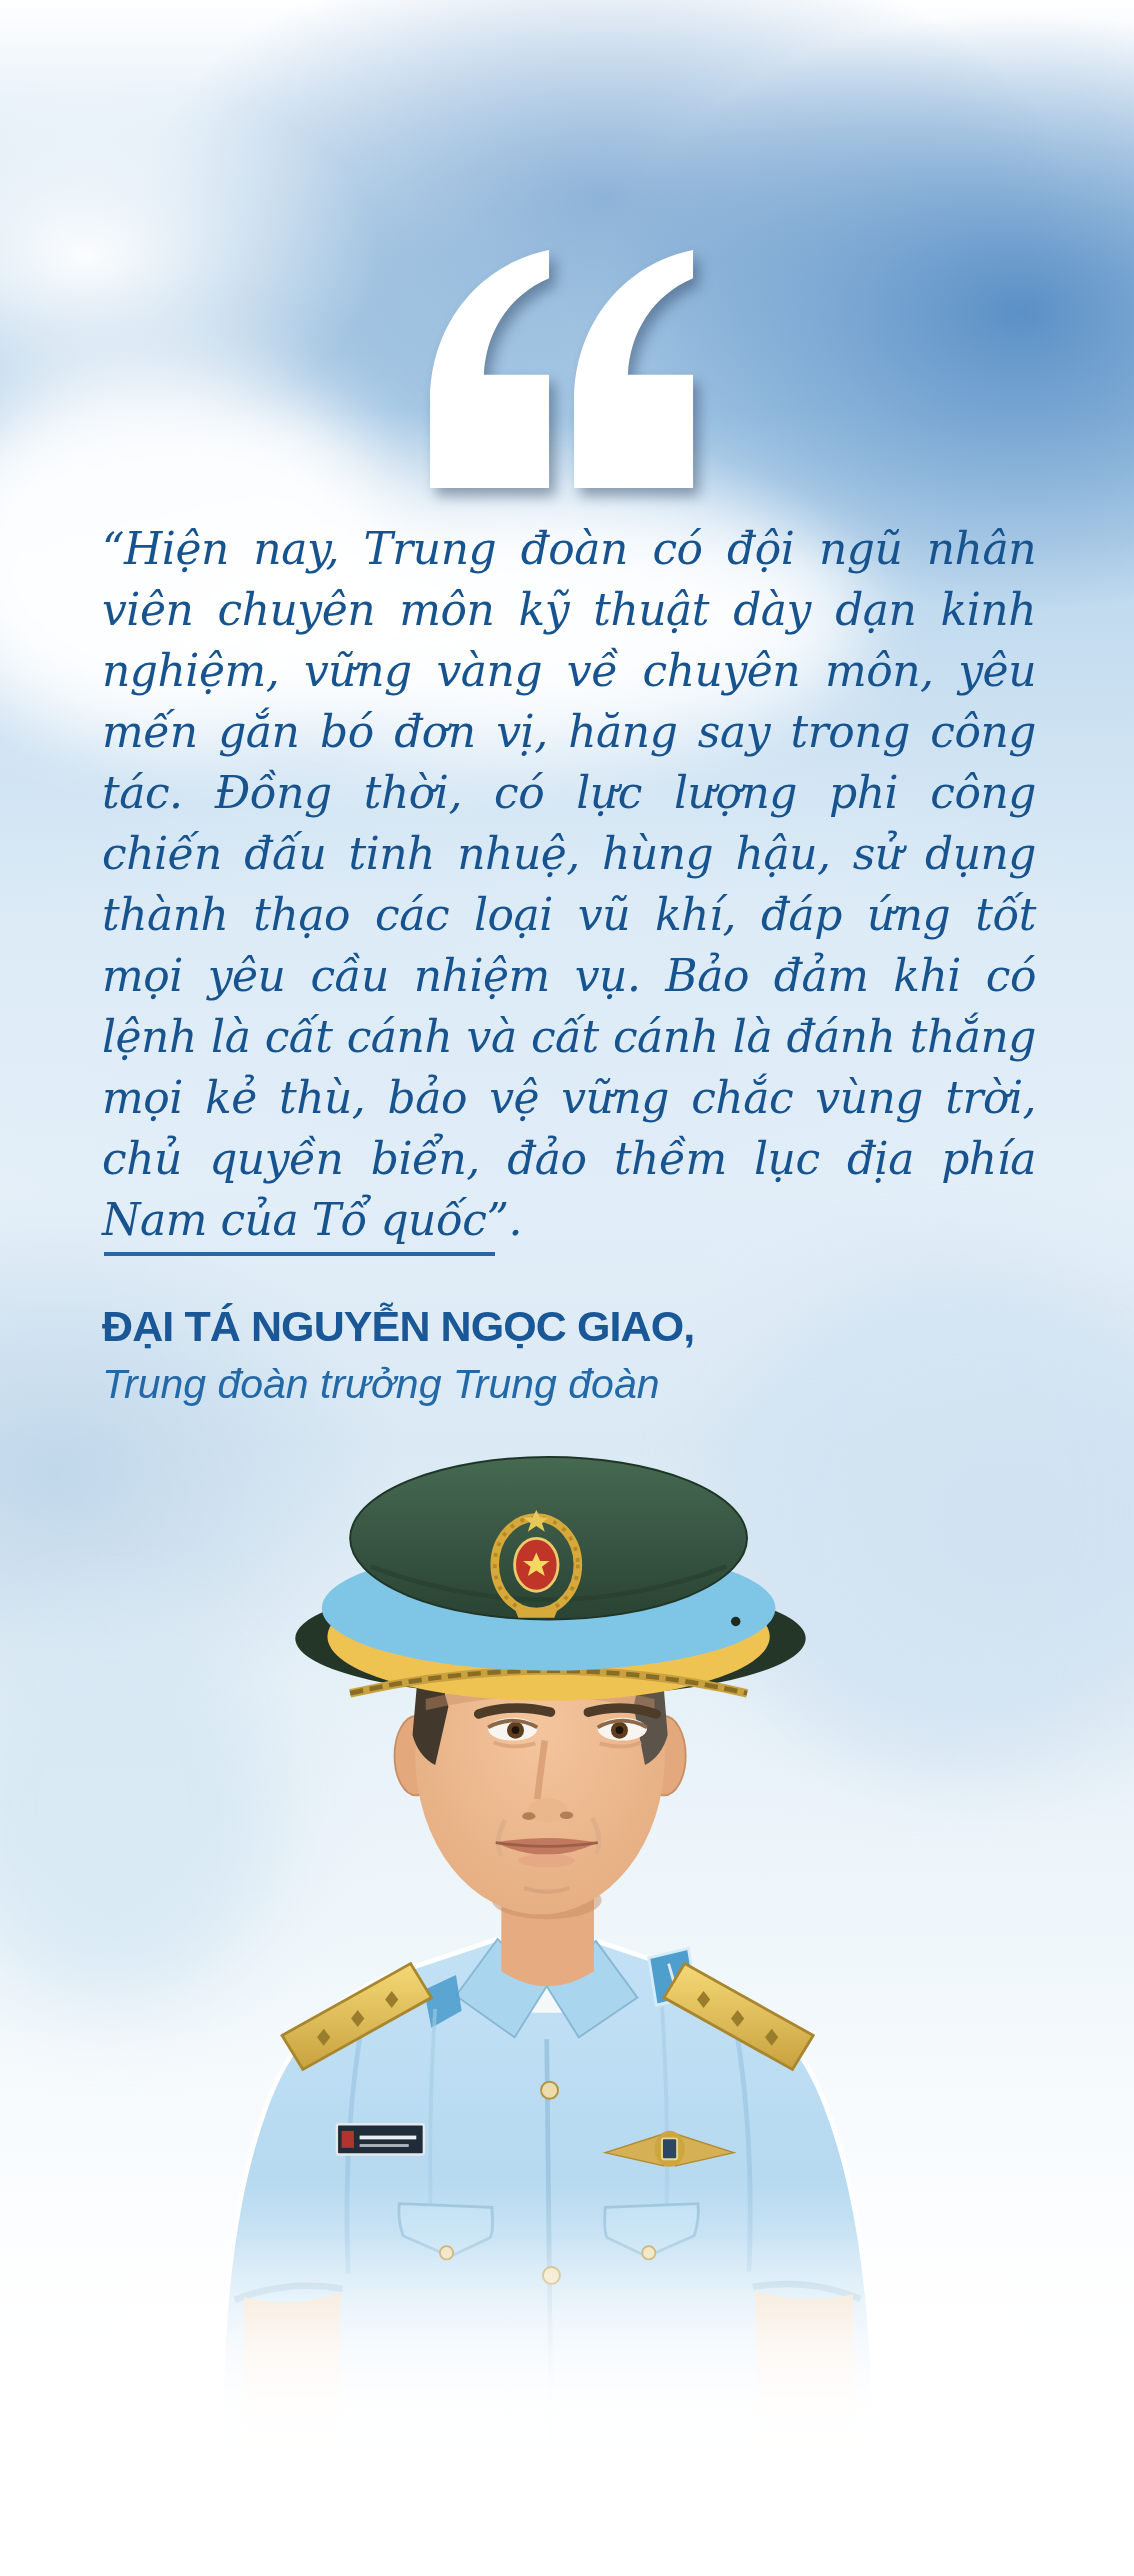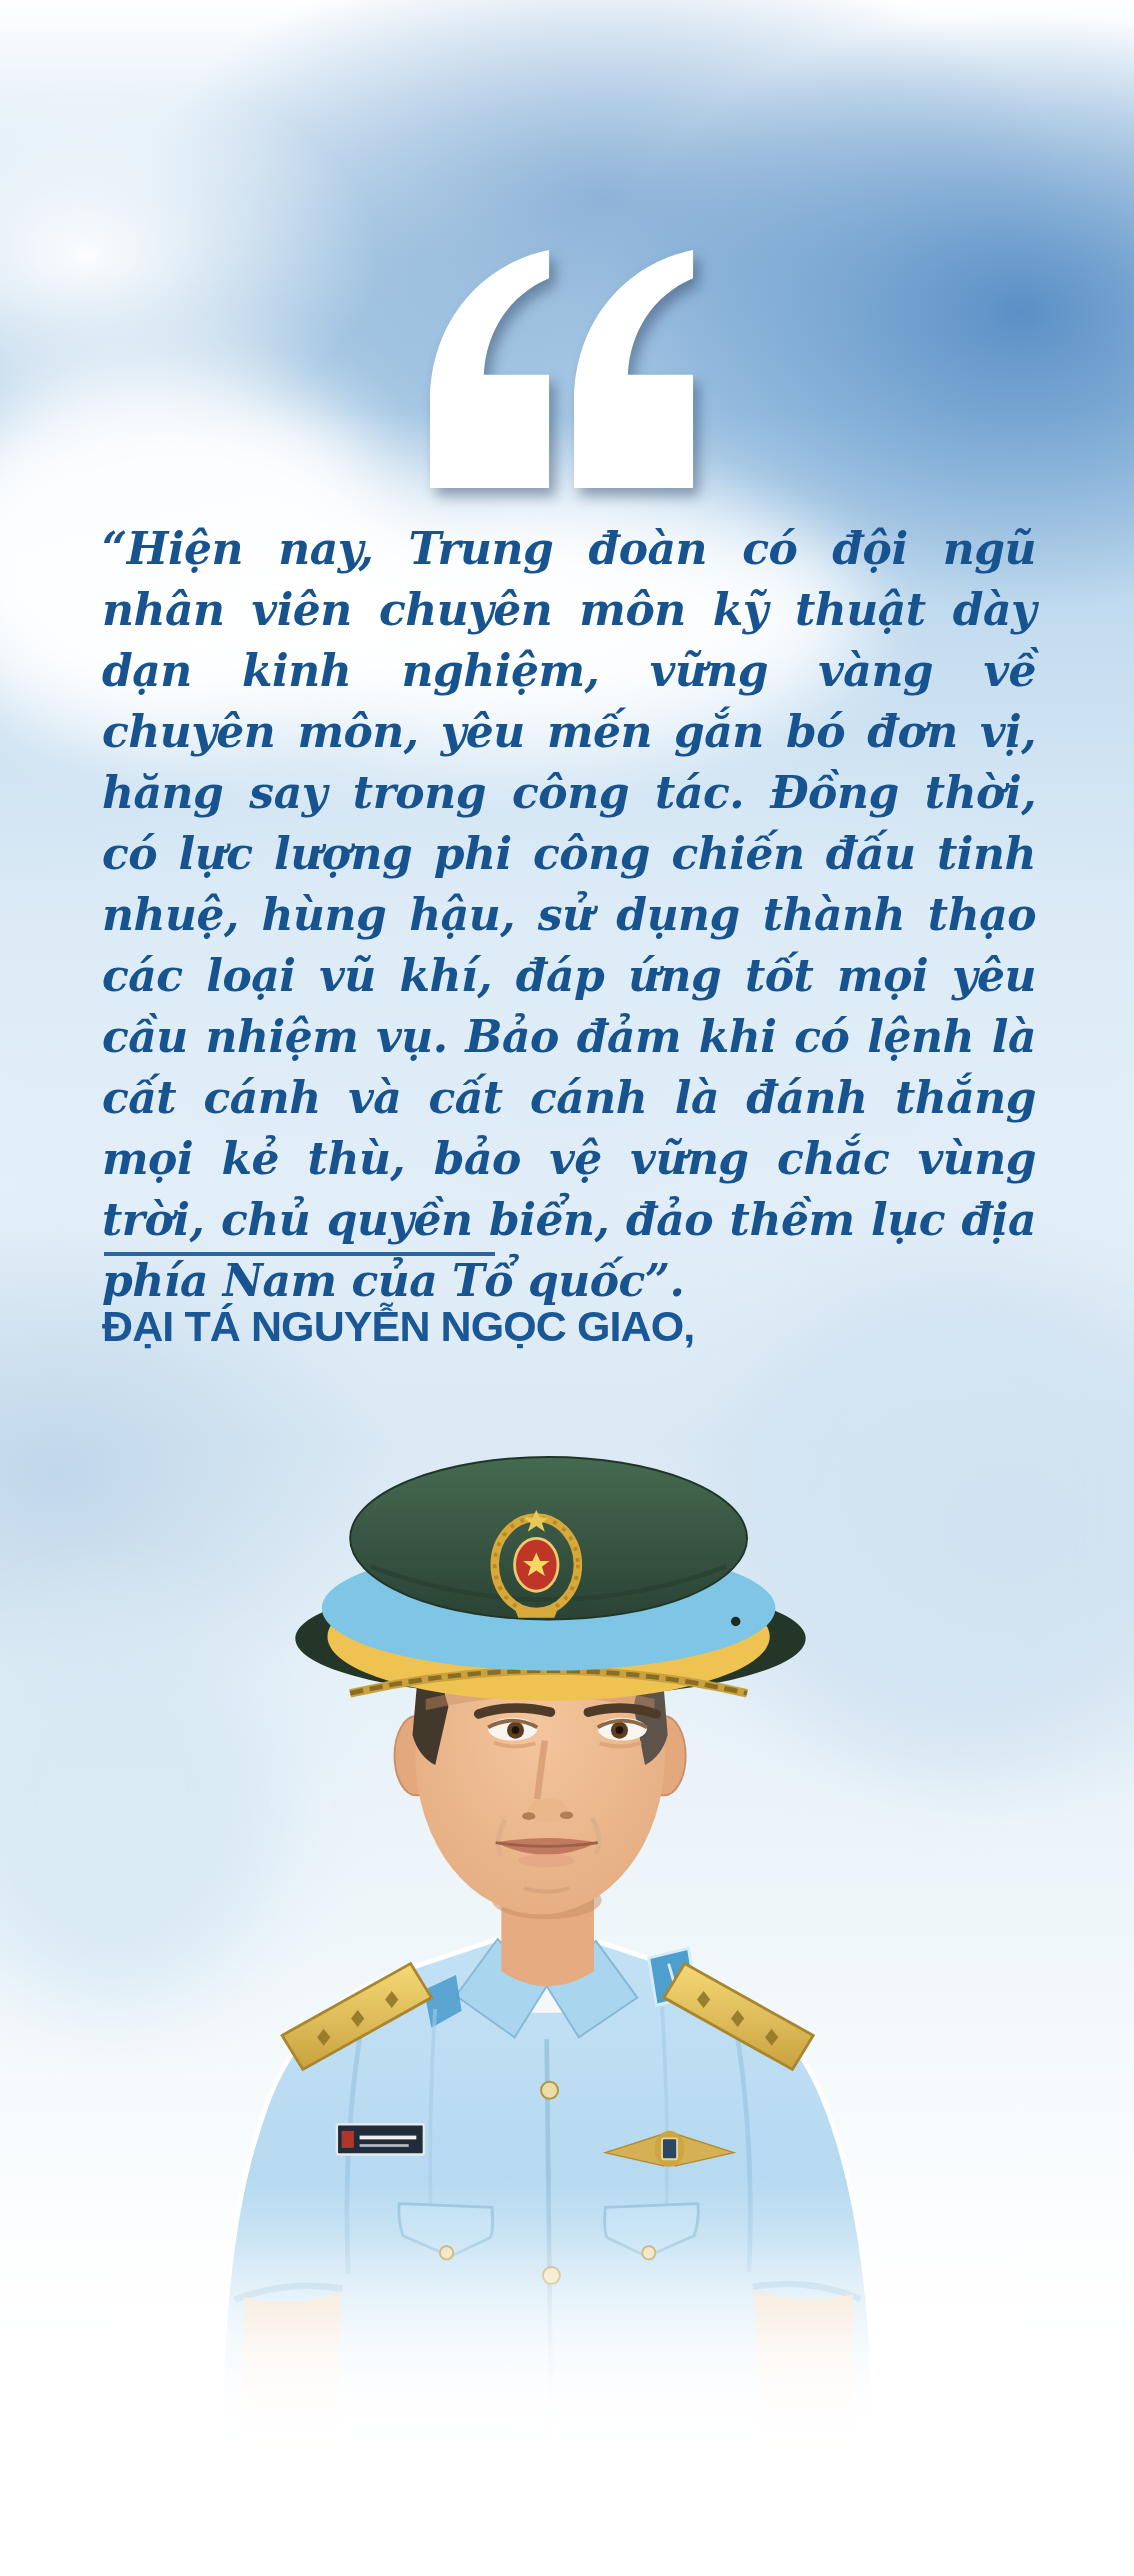--- a/index.html
+++ b/index.html
@@ -24,21 +24,21 @@
   .c3{left:728px;top:1267px;width:444px;height:492px;background:rgba(210,228,242,.8);}
   .c4{left:-57px;top:1607px;width:340px;height:397px;background:rgba(214,231,243,.85);}
 
   .qmark-wrap{position:absolute;left:430px;top:250px;width:265px;height:238px;
     filter:drop-shadow(6.6px 8.5px 6.6px rgba(40,60,90,.45));}
   .qmark-wrap svg{position:absolute;top:0;}
   .qm1{left:0;} .qm2{left:144px;}
 
   .quote-text{
     position:absolute;left:102px;top:518px;width:934px;
-    font-family:"DejaVu Serif",serif;font-style:italic;font-weight:700;
+    font-family:"DejaVu Serif",serif;font-style:italic;font-weight:400;
     font-size:44px;line-height:61px;color:#17548f;
     text-align:justify;letter-spacing:-0.5px;
   }
   .divider{position:absolute;left:104px;top:1252px;width:391px;height:3.8px;background:#2a66a2;}
   .attr-name{
     position:absolute;left:102px;top:1276px;width:851px;
     font-weight:700;font-size:43px;color:#1a5796;letter-spacing:-0.9px;margin-top:26px;
   }
   .attr-role{
     position:absolute;left:102px;top:1346px;width:643px;
@@ -65,20 +65,21 @@
     <svg class="qm2" width="121" height="238" viewBox="0 0 128 252">
       <path d="M126,0 C55,14 0,76 0,160 L0,252 L126,252 L126,132 L57,132 C59,88 83,48 126,30 Z" fill="#ffffff"></path>
     </svg>
   </div>
 
   <div class="quote-text">“Hiện nay, Trung đoàn có đội ngũ nhân viên chuyên môn kỹ thuật dày dạn kinh nghiệm, vững vàng về chuyên môn, yêu mến gắn bó đơn vị, hăng say trong công tác. Đồng thời, có lực lượng phi công chiến đấu tinh nhuệ, hùng hậu, sử dụng thành thạo các loại vũ khí, đáp ứng tốt mọi yêu cầu nhiệm vụ. Bảo đảm khi có lệnh là cất cánh và cất cánh là đánh thắng mọi kẻ thù, bảo vệ vững chắc vùng trời, chủ quyền biển, đảo thềm lục địa phía Nam của Tổ quốc”.</div>
 
   <div class="divider"></div>
   <div class="attr-name">ĐẠI TÁ NGUYỄN NGỌC GIAO,</div>
   <div class="attr-role">
+    <div>Trung đoàn trưởng Trung đoàn</div>
   </div>
 
   <div class="portrait">
   <svg width="889" height="1153" viewBox="0 0 940 1220">
     <defs>
       <linearGradient id="gradGreen" x1="0" y1="0" x2="0" y2="1">
         <stop offset="0" stop-color="#466951"></stop>
             <stop offset="1" stop-color="#2a4334"></stop>
       </linearGradient>
       <radialGradient id="gradSkin" cx="0.5" cy="0.42" r="0.75">

